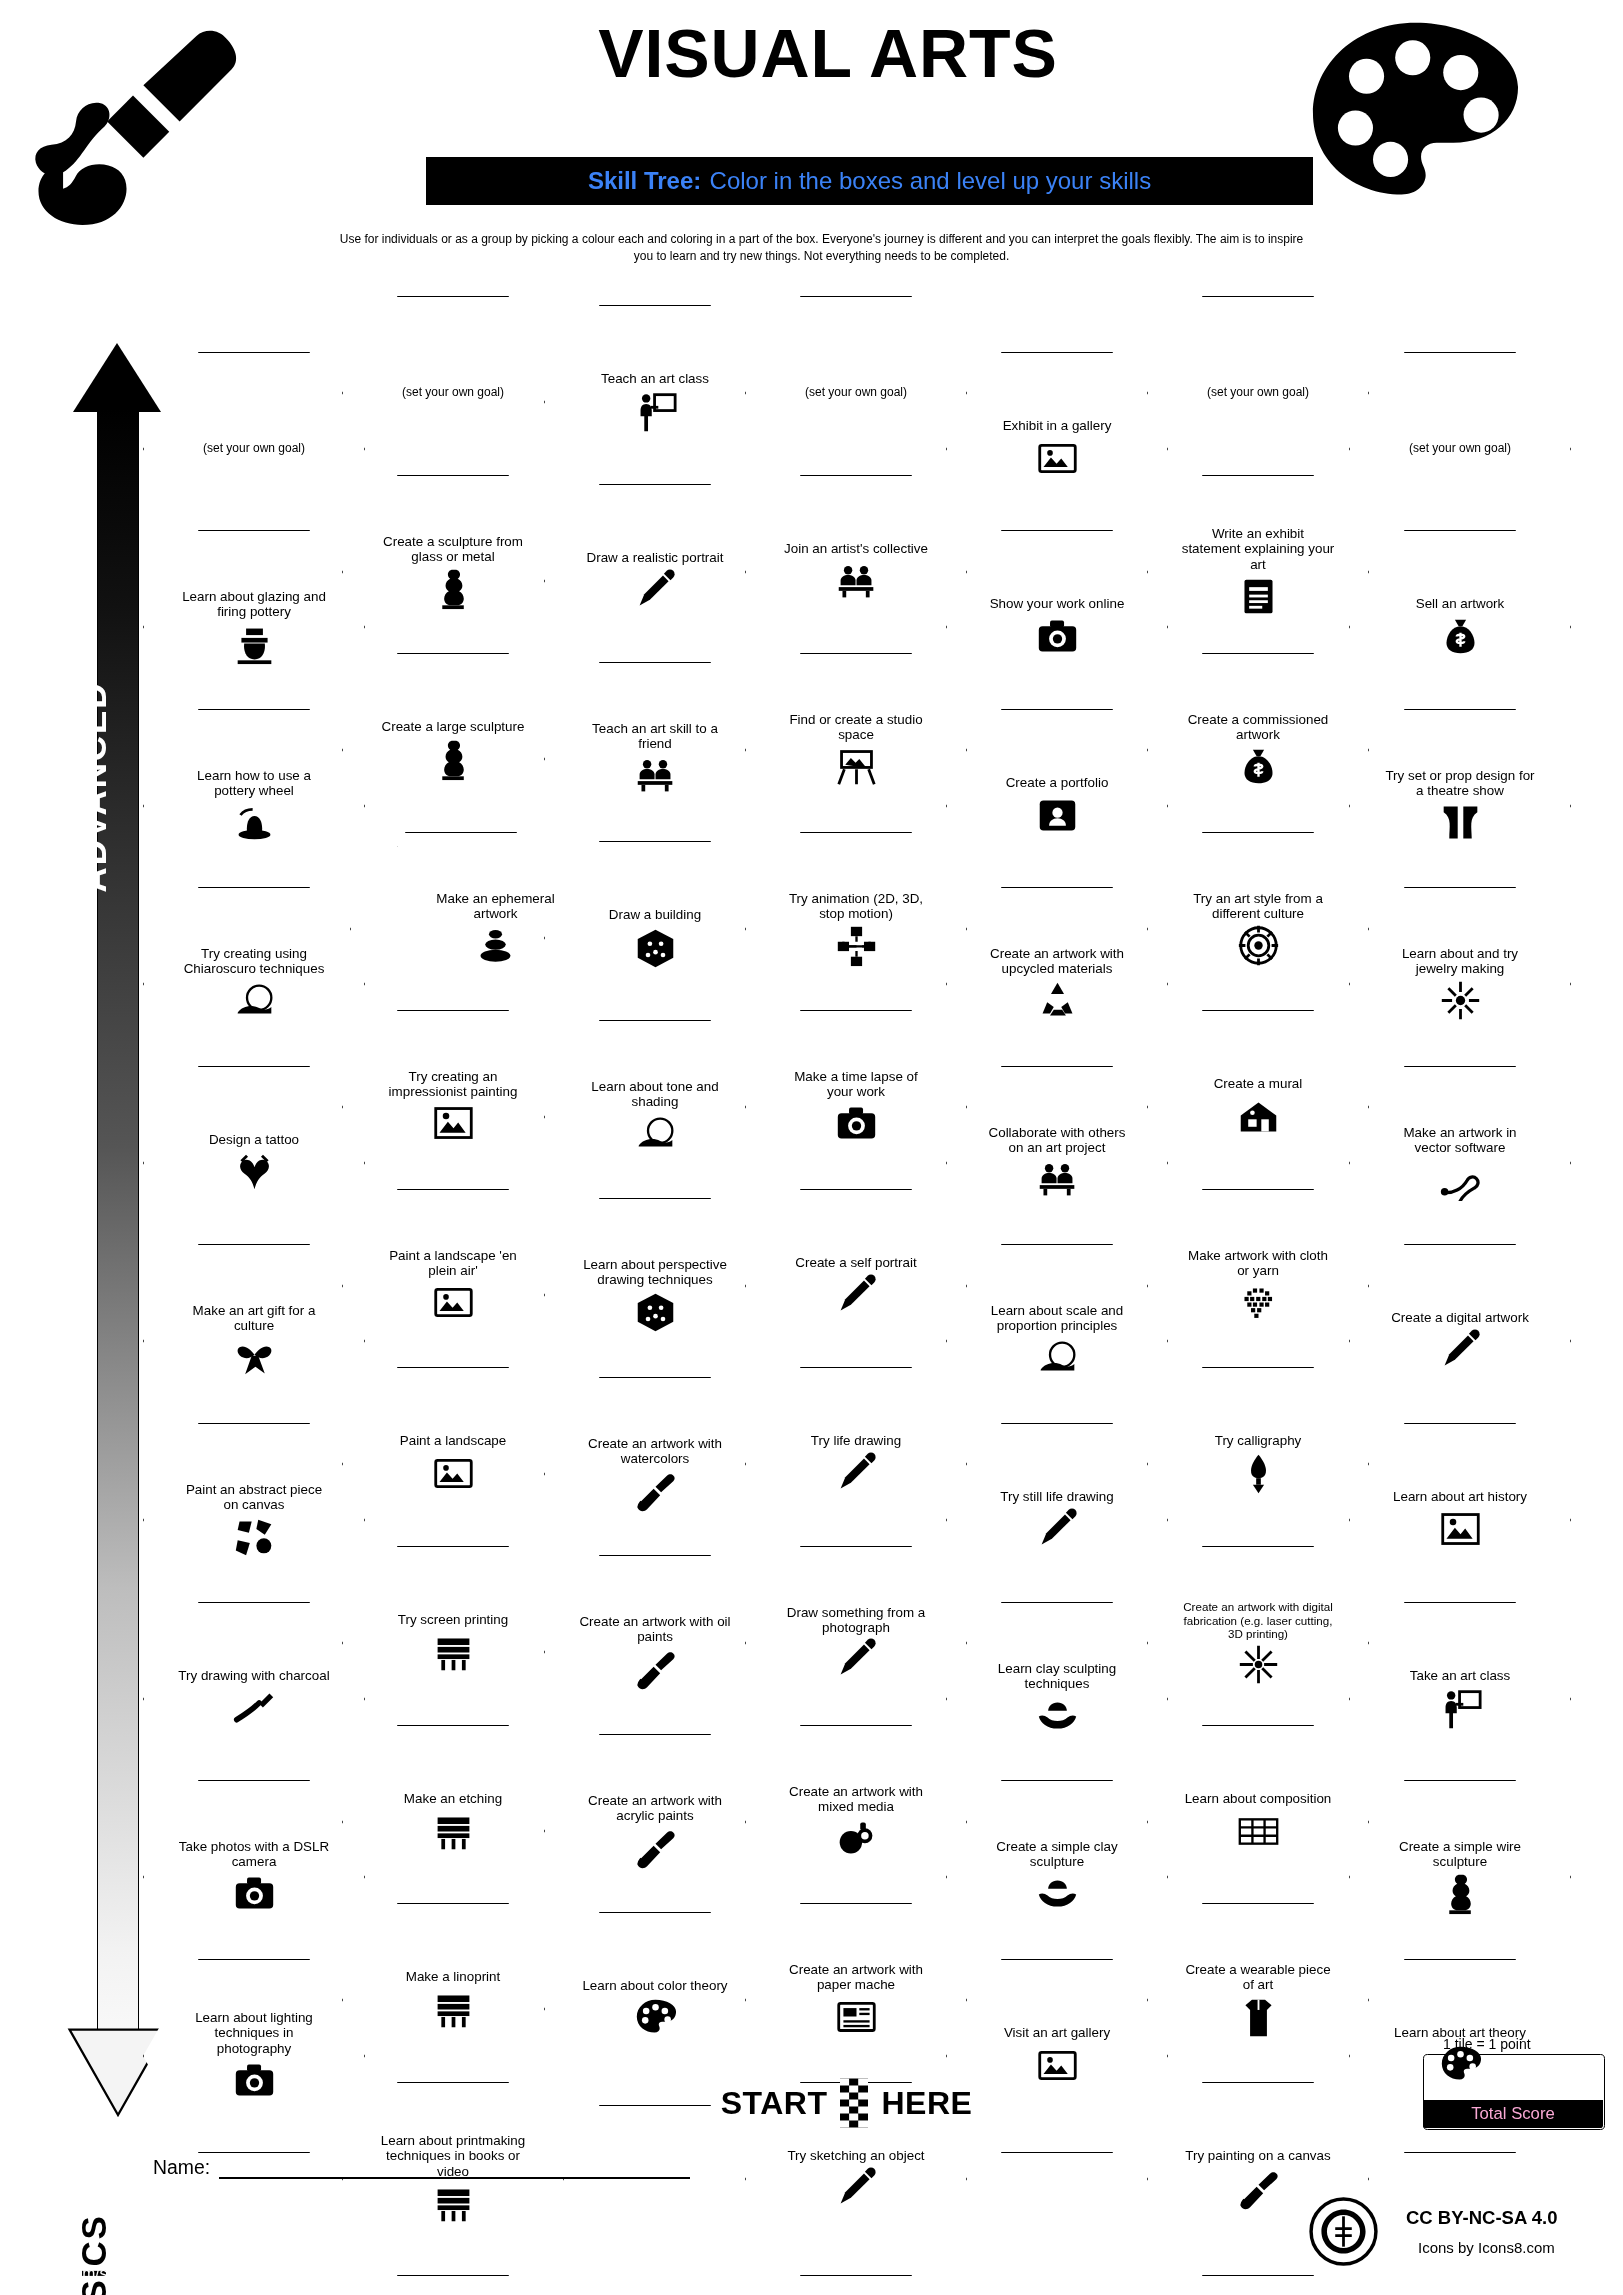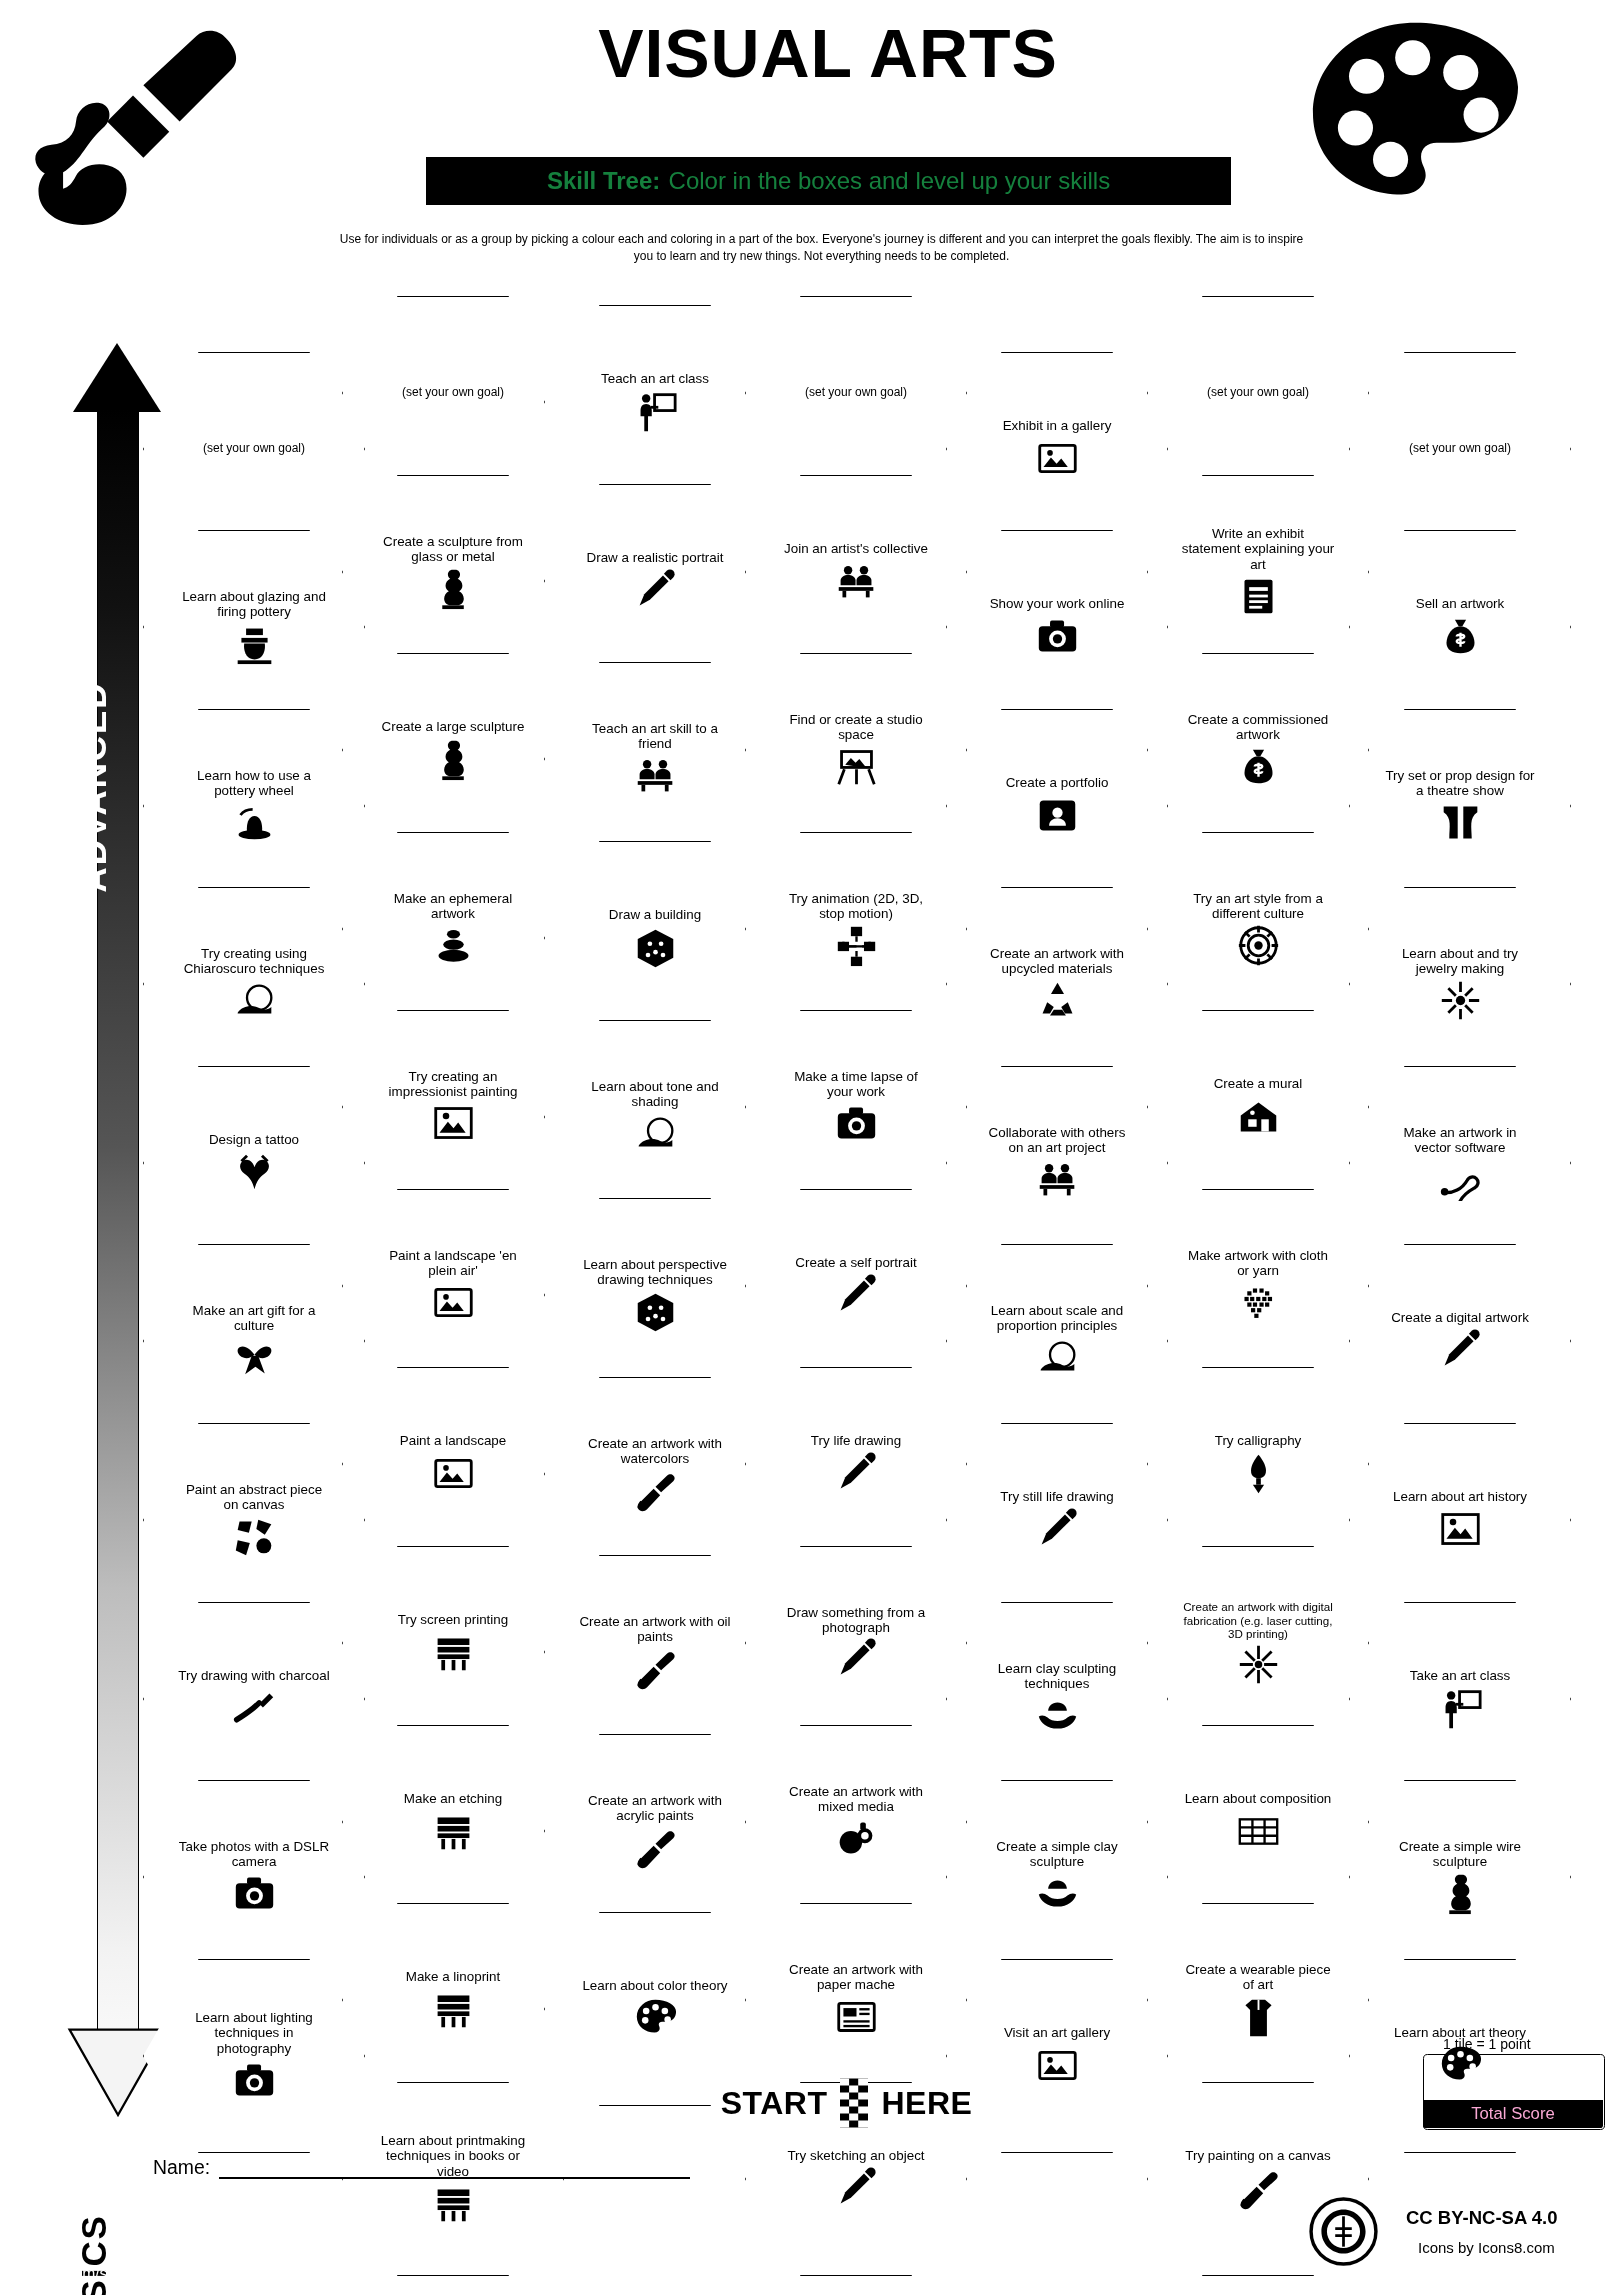--- a/index.html
+++ b/index.html
@@ -10,22 +10,22 @@
   }
   .page{position:absolute;inset:0;}
 
   
   #header{position:absolute;left:0;top:0;width:1623px;height:296px;}
   #title{
     position:absolute;left:481px;top:18.5px;width:694px;text-align:center;
     font-size:68px;font-weight:bold;letter-spacing:0.9px;line-height:1;
   }
   #subtitle-bar{
-    position:absolute;left:426px;top:157px;width:805px;height:48px;
-    background:#000;color:#15803d;display:flex;align-items:center;justify-content:center;
+    position:absolute;left:426px;top:157px;width:887px;height:48px;
+    background:#000;color:#3b82f6;display:flex;align-items:center;justify-content:center;
     font-size:24px;
   }
   #subtitle-bar .lead{font-weight:bold;margin-right:8.3px;}
   #blurb{
     position:absolute;left:338px;top:231px;width:967px;text-align:center;
     font-size:12px;line-height:1.45;
   }
   
   #brush{position:absolute;left:32px;top:23px;width:259px;height:259px;}
   
@@ -292,21 +292,21 @@
         <div class="bg"></div>
         <div class="inner"></div>
         <div class="content">
           <div class="label">Create a large sculpture</div>
           <svg class="icon" viewBox="0 0 92 92">
             <path d="M44 6c-6 0-10 5-10 10 0 4 2 7 5 9-6 3-10 8-10 15 0 5 3 9 7 12-6 3-10 9-10 16 0 8 6 14 14 14h14c8 0 14-6 14-14 0-7-4-13-10-16 4-3 7-7 7-12 0-7-4-12-10-15 3-2 5-5 5-9 0-5-4-10-10-10z" fill="#000"></path>
             <rect x="22" y="82" width="46" height="8" fill="#000"></rect>
           </svg>
         </div>
       </div>
-      <div class="hex" style="left: 342px; top: 832px;">
+      <div class="hex" style="left: 350px; top: 832px; align-items: flex-end;">
         <div class="bg"></div>
         <div class="inner"></div>
         <div class="content">
           <div class="label">Make an ephemeral artwork</div>
           <svg class="icon" viewBox="0 0 92 92">
             <ellipse cx="46" cy="22" rx="14" ry="9" fill="#000"></ellipse>
             <ellipse cx="46" cy="44" rx="22" ry="11" fill="#000"></ellipse>
             <ellipse cx="46" cy="68" rx="32" ry="13" fill="#000"></ellipse>
           </svg>
         </div>

